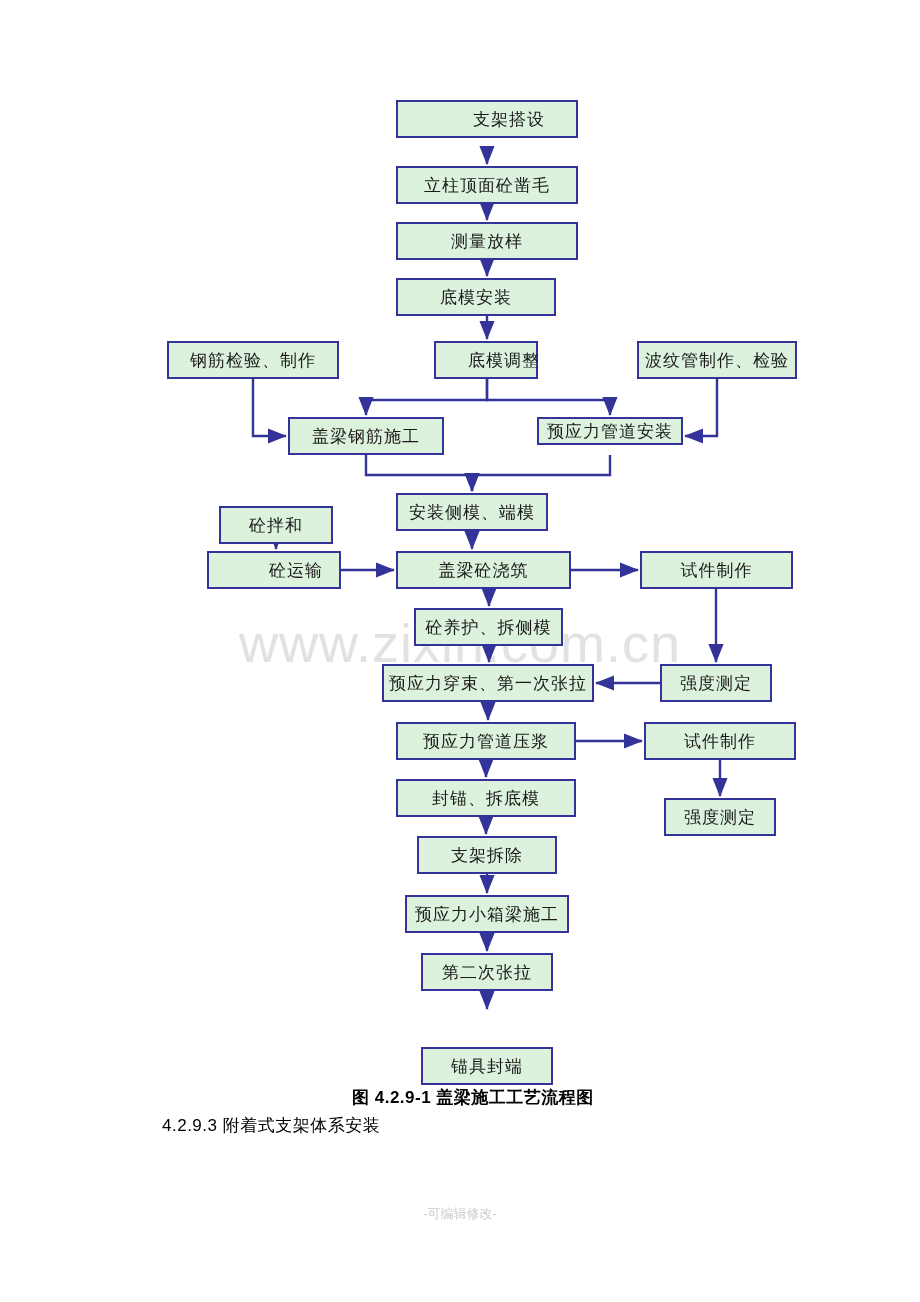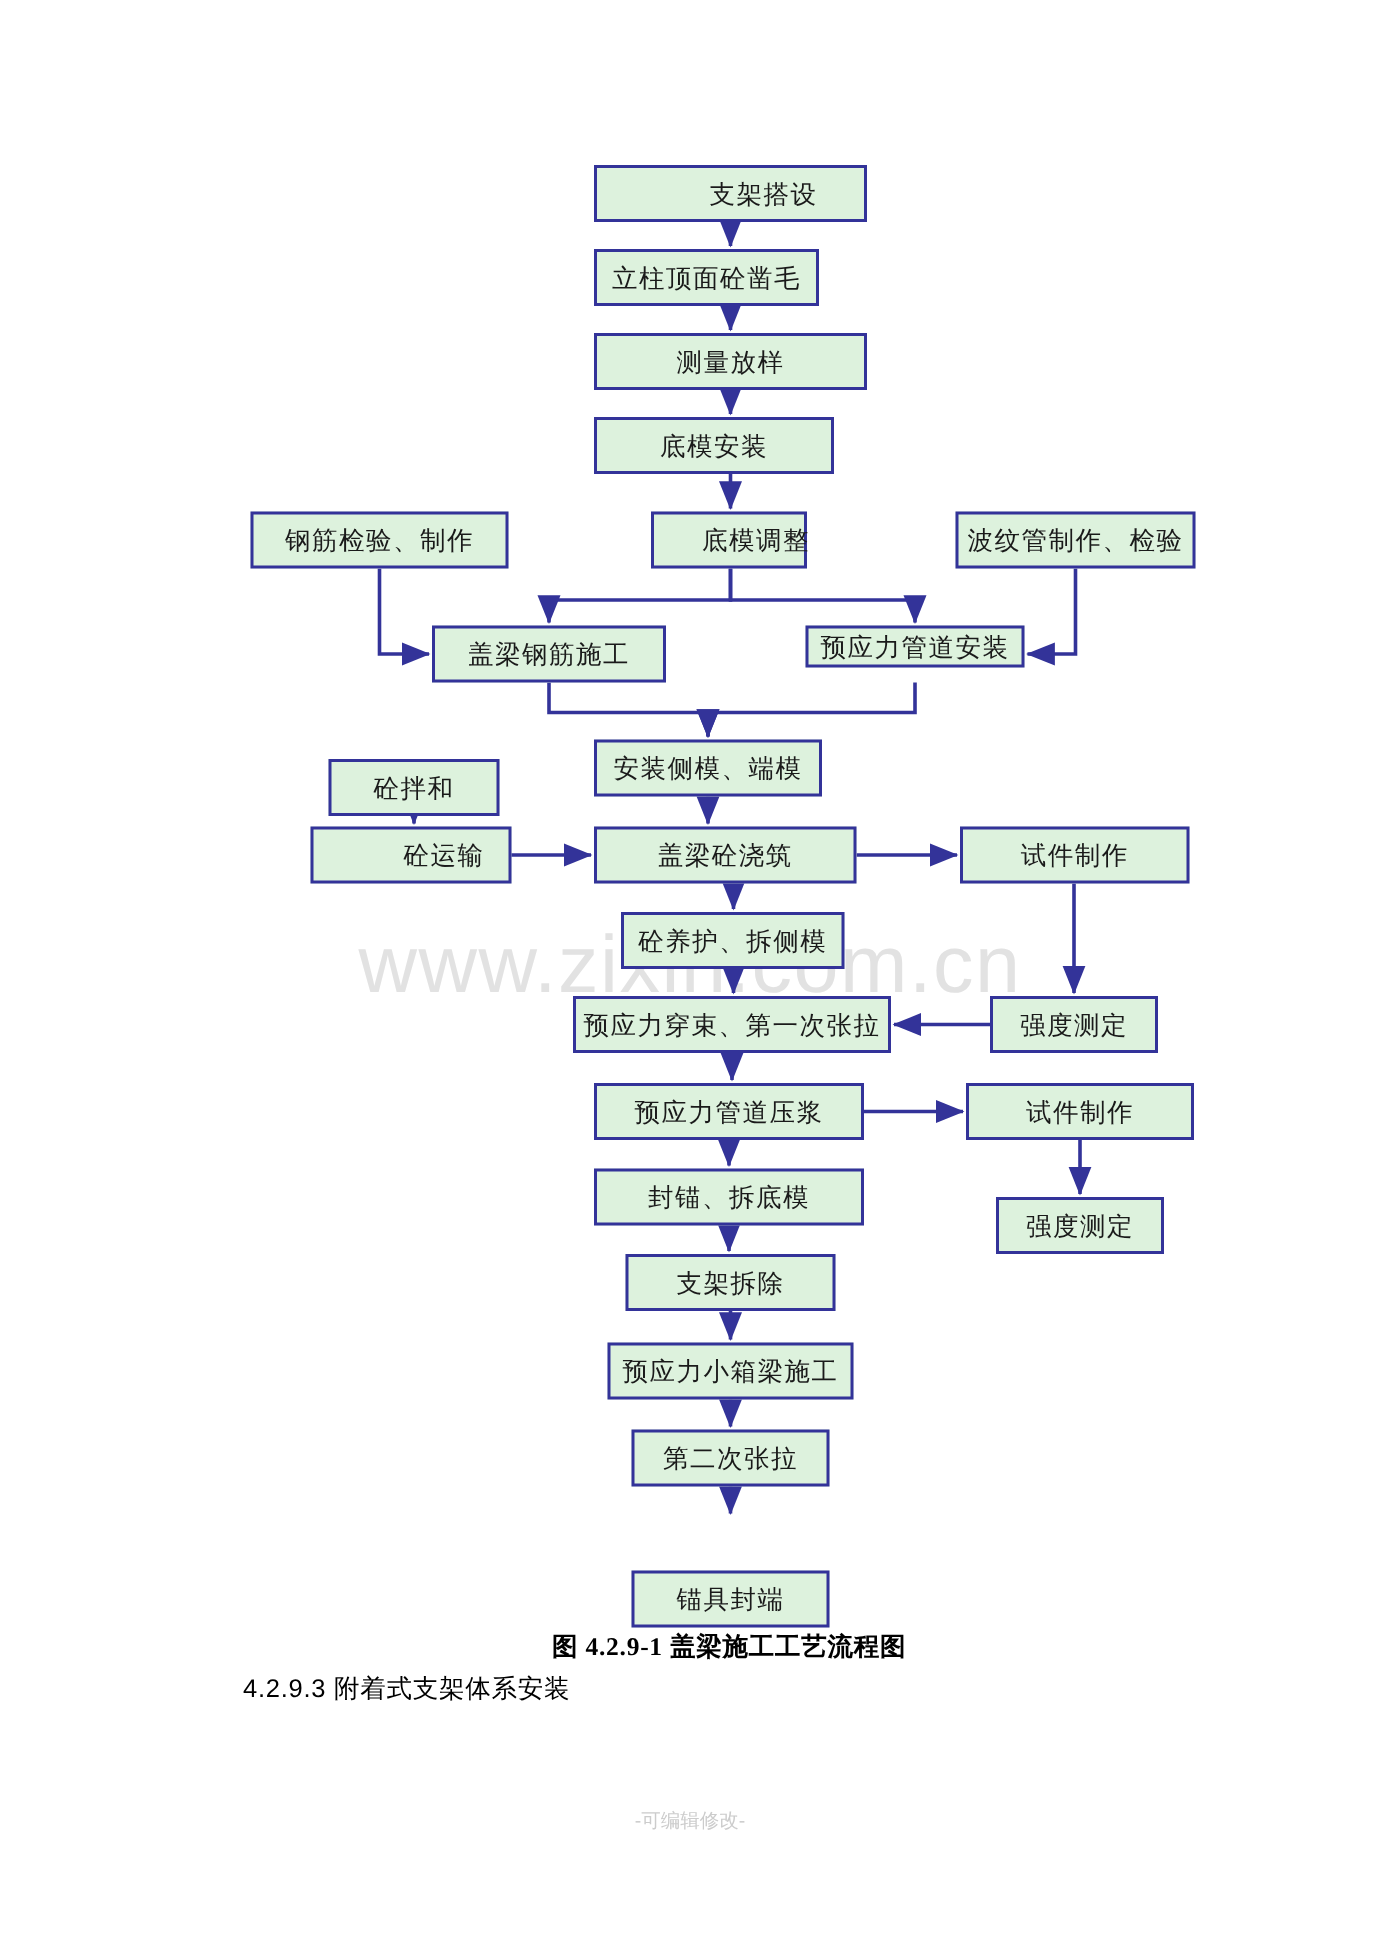--- a/index.html
+++ b/index.html
@@ -65,24 +65,24 @@
   }
 
   
   .caption {
     position: absolute;
     z-index: 4;
     white-space: nowrap;
     color: #000000;
   }
   #fig-caption {
-    left: 368px;
+    left: 352px;
     top: 1086px;
     font-size: 17px;
-    font-family: Liberation Serif, serif;
+    font-family: Liberation Sans, sans-serif;
     font-weight: bold;
     letter-spacing: 0.5px;
   }
   #section-heading {
     left: 162px;
     top: 1114px;
     font-size: 17px;
     font-family: "Liberation Sans", "DejaVu Sans", sans-serif;
     font-weight: normal;
     letter-spacing: 0.5px;
@@ -144,22 +144,22 @@
       <path d="M486,760 L486,777"></path>
 
       <path d="M486,817 L486,834"></path>
       <path d="M487,874 L487,893"></path>
       <path d="M487,933 L487,951"></path>
       <path d="M487,991 L487,1009"></path>
     </g>
   </svg>
 
   <div id="nodes">
-      <div class="node" style="left: 396px; top: 110px; width: 182px; height: 38px; padding-left: 44px;">支架搭设</div>
-      <div class="node" style="left: 396px; top: 166px; width: 150px; height: 38px; font-family: Liberation Mono, monospace;">立柱顶面砼凿毛</div>
+      <div class="node" style="left: 396px; top: 100px; width: 182px; height: 38px; padding-left: 44px;">支架搭设</div>
+      <div class="node" style="left: 396px; top: 166px; width: 182px; height: 38px; font-family: Liberation Mono, monospace;">立柱顶面砼凿毛</div>
       <div class="node" style="left: 396px; top: 222px; width: 182px; height: 38px;">测量放样</div>
       <div class="node" style="left: 396px; top: 278px; width: 160px; height: 38px;">底模安装</div>
       <div class="node" style="left: 434px; top: 341px; width: 104px; height: 38px; padding-left: 36px;">底模调整</div>
       <div class="node" style="left: 167px; top: 341px; width: 172px; height: 38px;">钢筋检验、制作</div>
       <div class="node" style="left: 637px; top: 341px; width: 160px; height: 38px;">波纹管制作、检验</div>
       <div class="node" style="left: 288px; top: 417px; width: 156px; height: 38px;">盖梁钢筋施工</div>
       <div class="node" style="left: 537px; top: 417px; width: 146px; height: 28px;">预应力管道安装</div>
       <div class="node" style="left: 219px; top: 493px; width: 114px; height: 38px; margin-top: 13px;">砼拌和</div>
       <div class="node" style="left: 396px; top: 493px; width: 152px; height: 38px;">安装侧模、端模</div>
       <div class="node" style="left: 207px; top: 551px; width: 134px; height: 38px; padding-left: 44px;">砼运输</div>

